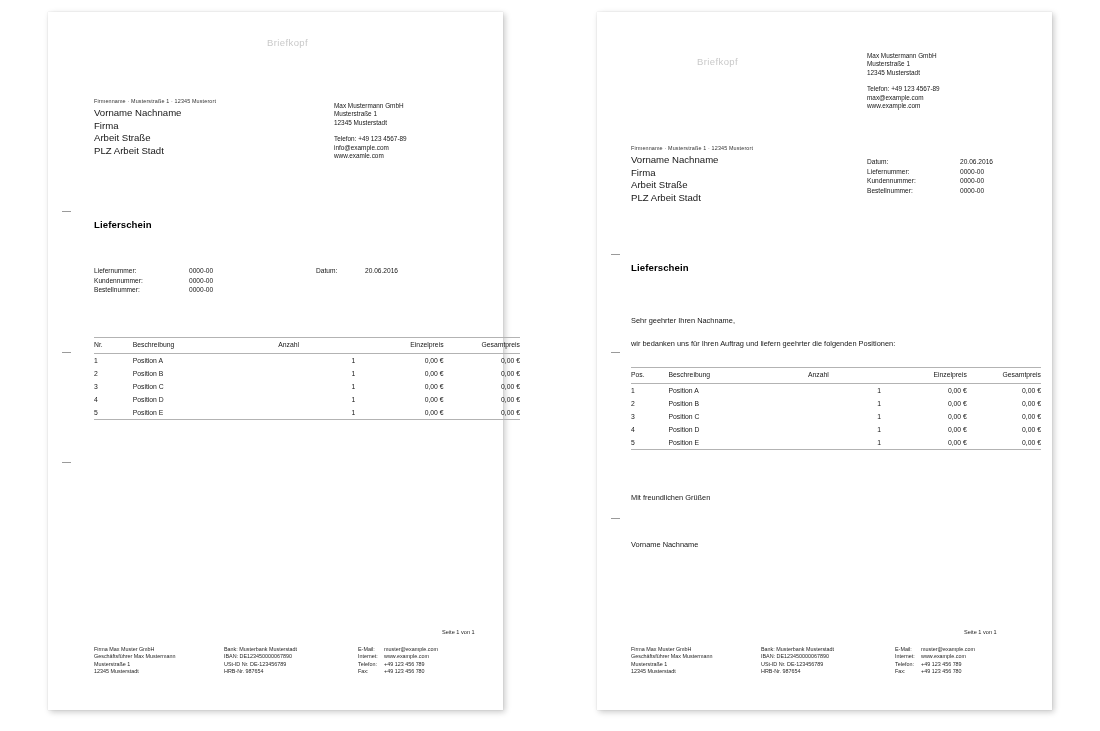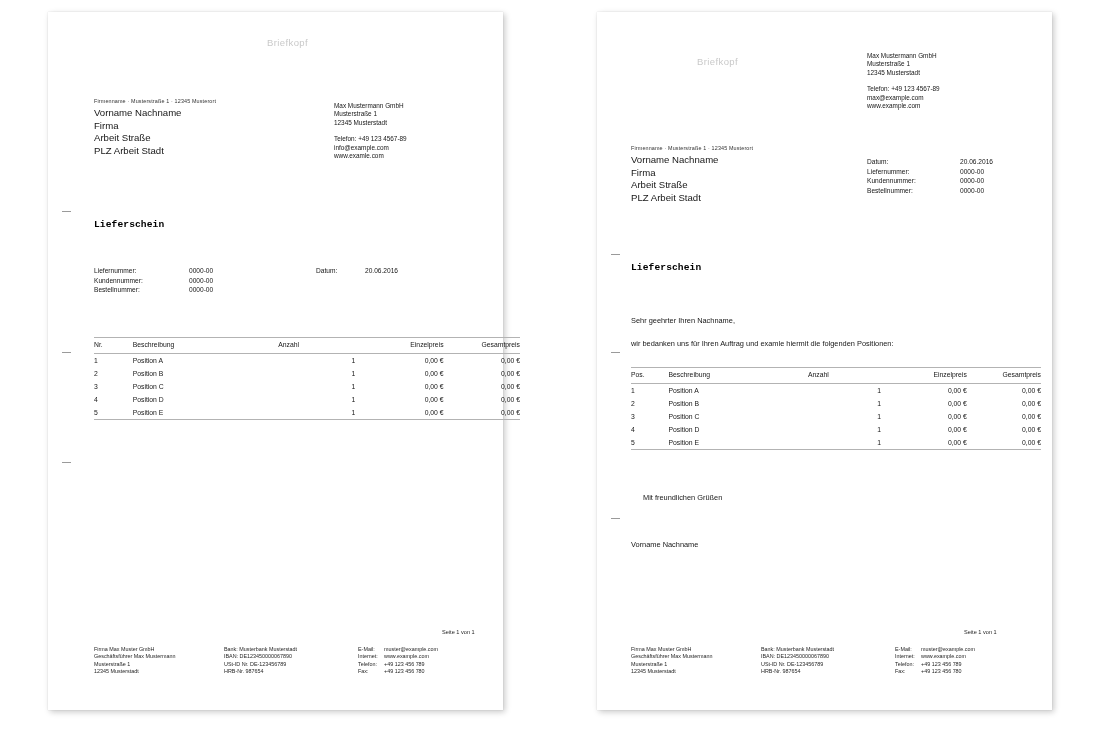--- a/index.html
+++ b/index.html
@@ -69,21 +69,20 @@
     white-space: nowrap;
   }
   .gap-sm { height: 8px; }
 
   .doc-title {
     position: absolute;
     font-size: 9.6px;
     font-weight: bold;
     color: #000;
     letter-spacing: 0.1px;
-    font-family: Liberation Mono, monospace;
   }
 
   
   .meta { position: absolute; font-size: 6.6px; color: #161616; }
   .meta .row { display: flex; line-height: 9.5px; white-space: nowrap; }
   .meta .lbl { display: inline-block; }
   .meta .val { display: inline-block; }
 
   
   .para {
@@ -331,21 +330,21 @@
       </div>
       <div class="row">
         <span class="lbl" style="width:93px;">Bestellnummer:</span>
         <span class="val">0000-00</span>
       </div>
     </div>
 
     <div class="doc-title" style="left:34px; top:250px;">Lieferschein</div>
 
     <div class="para" style="left:34px; top:303px;">Sehr geehrter Ihren Nachname,</div>
-    <div class="para" style="left:34px; top:326px;">wir bedanken uns für Ihren Auftrag und examle hiermit die folgenden Positionen:</div>
+    <div class="para" style="left:34px; top:326px;">wir bedanken uns für Ihren Auftrag und liefern geehrter die folgenden Positionen:</div>
 
     <table class="pos-table" style="left:34px; top:355px; width:410px;">
       <thead>
         <tr>
           <th class="c-nr">Pos.</th>
           <th class="c-desc">Beschreibung</th>
           <th class="c-qty">Anzahl</th>
           <th class="c-unit">Einzelpreis</th>
           <th class="c-total">Gesamtpreis</th>
         </tr>
@@ -382,21 +381,21 @@
         <tr>
           <td class="c-nr">5</td>
           <td class="c-desc">Position E</td>
           <td class="c-qty">1</td>
           <td class="c-unit">0,00 €</td>
           <td class="c-total">0,00 €</td>
         </tr>
       </tbody>
     </table>
 
-    <div class="para" style="left:46px; top:480px;text-align:right;">Mit freundlichen Grüßen</div>
+    <div class="para" style="left:34px; top:480px;text-align:right;">Mit freundlichen Grüßen</div>
     <div class="para" style="left:34px; top:527px;">Vorname Nachname</div>
 
     <div class="page-num" style="left:367px; top:617px;">Seite 1 von 1</div>
 
     <div class="footer" style="left:34px; top:634px;">
       <div class="fcol fcol-1">
         <div class="fline">Firma Max Muster GmbH</div>
         <div class="fline">Geschäftsführer Max Mustermann</div>
         <div class="fline">Musterstraße 1</div>
         <div class="fline">12345 Musterstadt</div>

